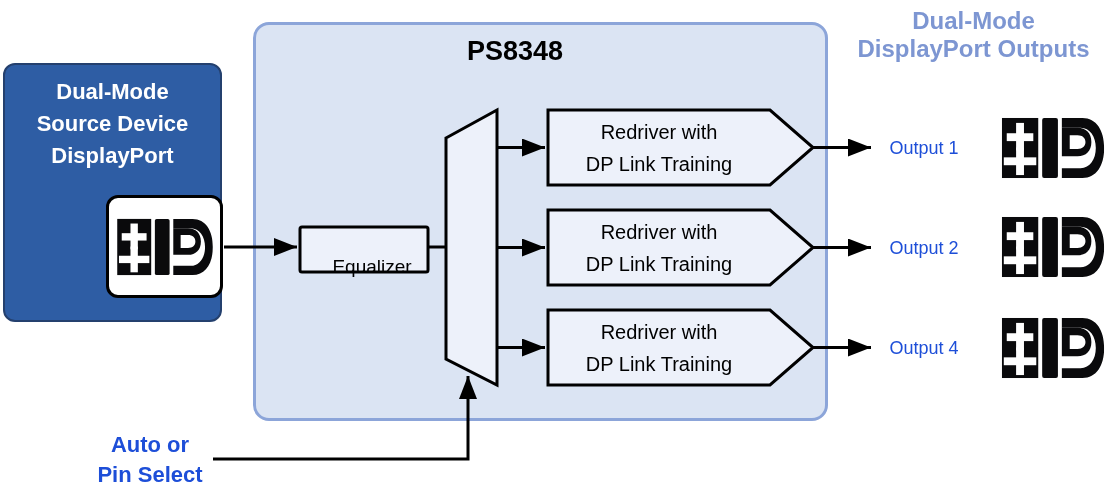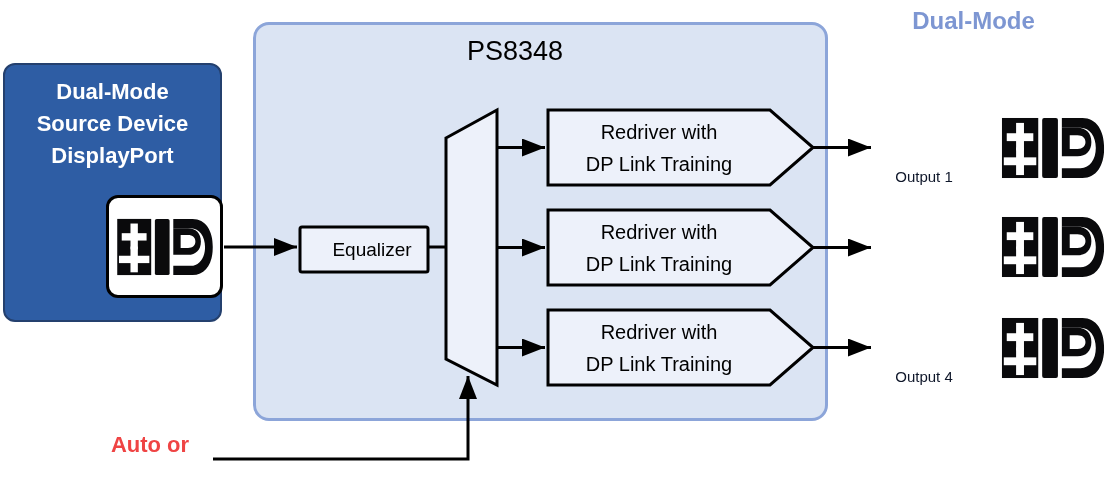--- a/index.html
+++ b/index.html
@@ -43,32 +43,32 @@
   .chip-box {
     left: 253px; top: 22px; width: 575px; height: 399px;
     background: #DBE4F3;
     border: 3px solid #8CA5D9;
     border-radius: 16px;
     z-index: 1;
   }
   .chip-title {
     left: 300px; top: 36px; width: 430px;
     text-align: center;
-    font-weight: normal;
+    font-weight: bold;
     font-size: 27px;
     color: #000000;
     z-index: 3;
   }
 
   
   #shape-layer { left: 0; top: 0; z-index: 4; }
 
   
   .equalizer-label {
-    left: 300px; top: 227px; width: 144px; height: 45px;
+    left: 300px; top: 244px; width: 144px; height: 45px;
     display: flex; align-items: center; justify-content: center;
     font-size: 19px; color: #000000;
     z-index: 6;
   }
   .redriver-label {
     left: 548px; width: 222px; height: 75px;
     display: flex; flex-direction: column; align-items: center; justify-content: center;
     font-size: 20px; line-height: 32px; color: #000000;
     text-align: center;
     z-index: 6;
@@ -83,40 +83,39 @@
     text-align: center;
     font-weight: bold;
     font-size: 24px;
     line-height: 28px;
     color: #7D96D2;
     z-index: 3;
   }
   .output-label {
     left: 878px; width: 92px; height: 26px;
     display: flex; align-items: center; justify-content: center;
-    font-size: 15px; color: #0f172a;
-    z-index: 3;
-    margin-top: 28px;
+    font-size: 18px; color: #1d4ed8;
+    z-index: 3;
   }
   .output-label.o1 { top: 135px; }
   .output-label.o2 { top: 235px; }
   .output-label.o3 { top: 335px; }
   .output-logo { left: 1001px; width: 104px; height: 62px; z-index: 3; }
   .output-logo.o1 { top: 117px; }
   .output-logo.o2 { top: 216px; }
   .output-logo.o3 { top: 317px; }
 
   
   .select-text {
     left: 45px; top: 430px; width: 210px;
     text-align: center;
     font-weight: bold;
     font-size: 22px;
     line-height: 30px;
-    color: #ef4444;
+    color: #1d4ed8;
     z-index: 3;
   }
 </style>
 </head>
 <body>
 
 <div id="stage">
 
   <div class="abs source-box"></div>
   <div class="abs source-text">
@@ -186,38 +185,41 @@
     <div>Redriver with</div>
     <div>DP Link Training</div>
   </div>
   <div class="abs redriver-label r3">
     <div>Redriver with</div>
     <div>DP Link Training</div>
   </div>
 
   <div class="abs outputs-heading">
     <div>Dual-Mode</div>
+    <div>DisplayPort Outputs</div>
   </div>
 
   <div class="abs output-label o1">Output 1</div>
+  <div class="abs output-label o2">Output 2</div>
   <div class="abs output-label o3">Output 4</div>
 
   <div class="abs output-logo o1">
     <svg width="104" height="62" viewBox="0 0 104 63" aria-hidden="true">
         <use href="#dp-logo"></use>
       </svg>
   </div>
   <div class="abs output-logo o2">
     <svg width="104" height="62" viewBox="0 0 104 63" aria-hidden="true">
         <use href="#dp-logo"></use>
       </svg>
   </div>
   <div class="abs output-logo o3">
     <svg width="104" height="62" viewBox="0 0 104 63" aria-hidden="true">
         <use href="#dp-logo"></use>
       </svg>
   </div>
 
   <div class="abs select-text">
     <div>Auto or</div>
+    <div>Pin Select</div>
   </div>
 
 </div>
 
 </body></html>

